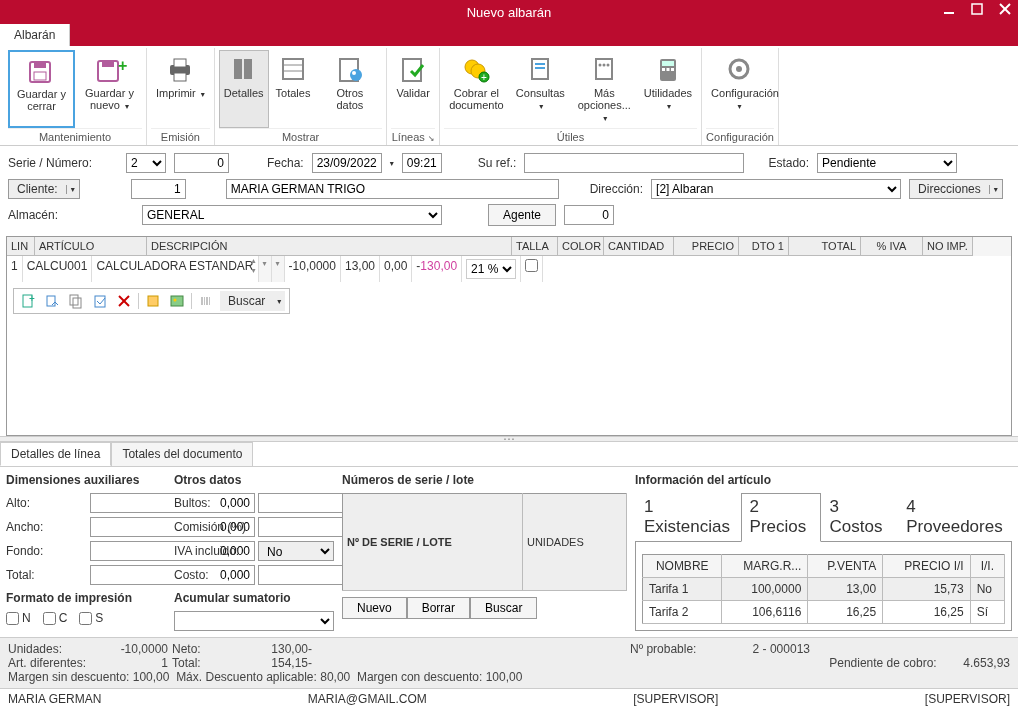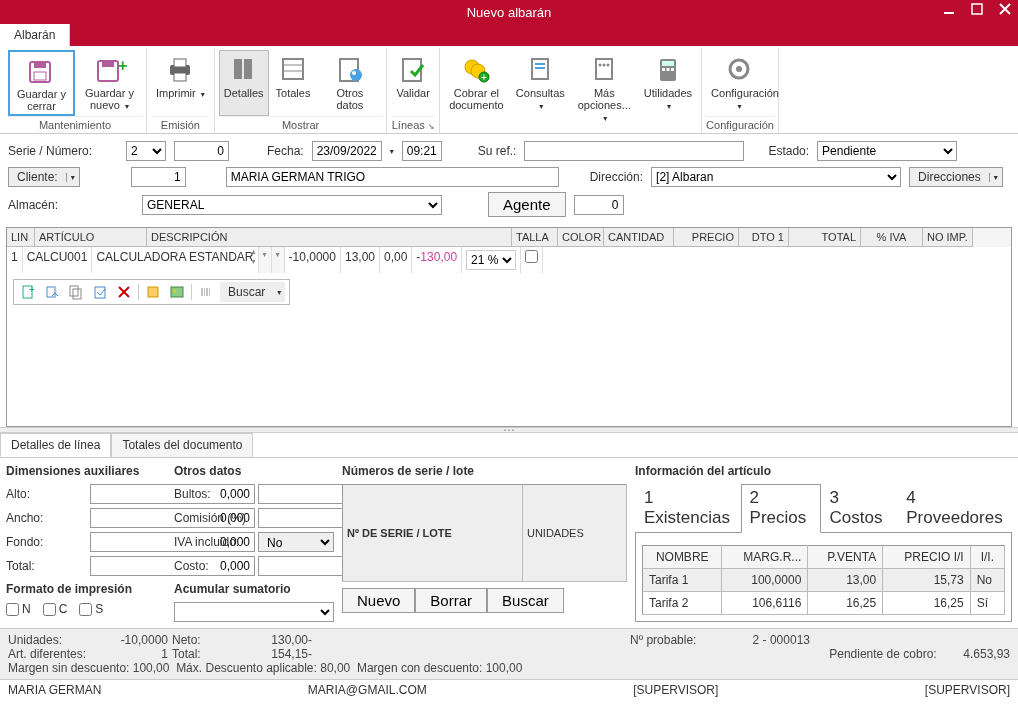--- a/index.html
+++ b/index.html
@@ -17,21 +17,21 @@
 .ribbon-btn.selected { background: #e8e8e8; border: 1px solid #bbb; }
 .ribbon-icon { width: 32px; height: 32px; display: flex; align-items: center; justify-content: center; }
 .ribbon-label { font-size: 11px; color: #333; line-height: 12px; max-width: 55px; }
 .ribbon-group-title { font-size: 11px; color: #555; text-align: center; padding: 2px 0; border-top: 1px solid #eee; }
 .dd-arrow { font-size: 8px; margin-left: 2px; }
 .form-area { padding: 6px 8px; background: #fff; }
 .form-row { display: flex; align-items: center; gap: 8px; margin-bottom: 4px; min-height: 22px; }
 .form-label { font-size: 12px; color: #333; }
 .form-input { border: 1px solid #999; padding: 2px 4px; font-size: 12px; height: 20px; background: #fff; }
 .form-select { border: 1px solid #999; height: 20px; font-size: 12px; background: #fff; }
-.btn-std { border: 1px solid #999; background: #f5f5f5; padding: 3px 14px; font-size: 15px; cursor: pointer; }
+.btn-std { border: 1px solid #999; background: #f5f5f5; padding: 3px 14px; font-size: 12px; cursor: pointer; }
 .btn-combo { border: 1px solid #999; background: #eee; display: flex; align-items: center; height: 20px; }
 .btn-combo span { padding: 0 8px; font-size: 12px; }
 .btn-combo .caret { border-left: 1px solid #999; padding: 0 4px; font-size: 8px; }
 .ralign { text-align: right; }
 .grid-area { border: 1px solid #999; margin: 0 6px; display: flex; flex-direction: column; }
 .grid-header { display: flex; background: #f5f5f5; }
 .grid-header th { border-right: 1px solid #bbb; border-bottom: 1px solid #bbb; padding: 3px 4px; font-size: 11px; font-weight: normal; text-align: left; background: #eee; }
 .grid-row { display: flex; }
 .grid-row td { border-right: 1px solid #ddd; padding: 3px 4px; font-size: 12px; }
 .grid-toolbar { display: flex; gap: 4px; padding: 4px; align-items: center; }
@@ -227,20 +227,21 @@
               <rect x="6" y="4" width="16" height="22" fill="#888" rx="2"></rect>
               <rect x="8" y="6" width="12" height="5" fill="#cfe"></rect>
               <rect x="8" y="13" width="3" height="3" fill="#fff"></rect>
               <rect x="12.5" y="13" width="3" height="3" fill="#fff"></rect>
               <rect x="17" y="13" width="3" height="3" fill="#fff"></rect>
             </svg>
           </span>
         <span class="ribbon-label"><span>Utilidades</span><br><span class="dd-arrow">▾</span></span>
       </div>
     </div>
+    <div class="ribbon-group-title">Útiles</div>
   </div>
 
   <div class="ribbon-group">
     <div class="ribbon-buttons">
       <div class="ribbon-btn">
         <span class="ribbon-icon">
             <svg width="28" height="28">
               <circle cx="14" cy="14" r="9" fill="none" stroke="#888" stroke-width="3"></circle>
               <circle cx="14" cy="14" r="3" fill="#888"></circle>
             </svg>

